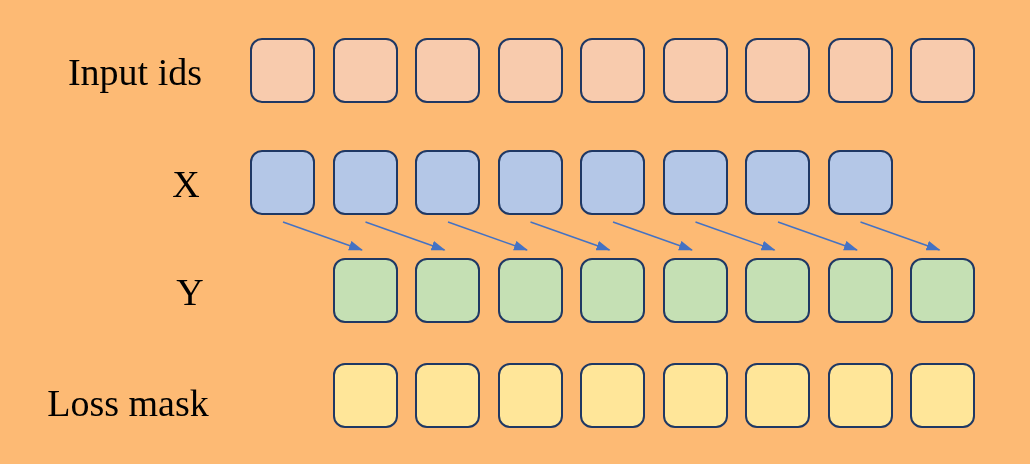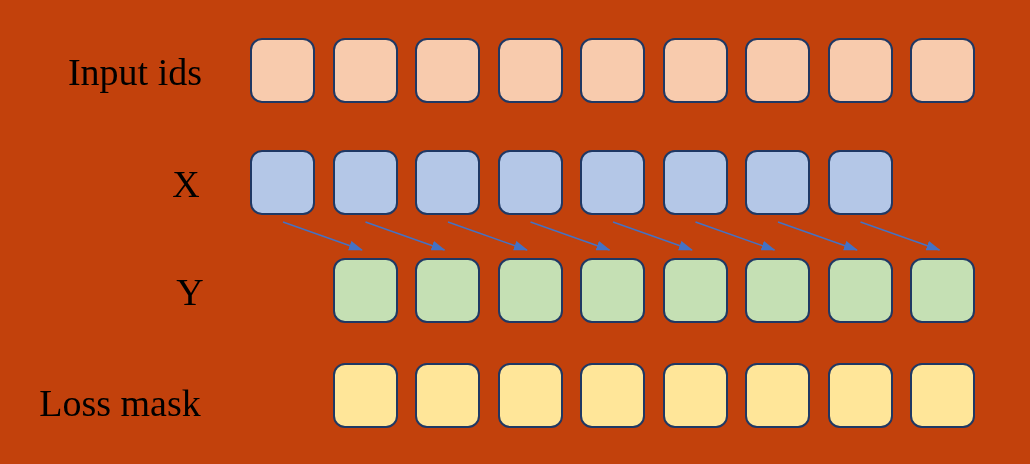--- a/index.html
+++ b/index.html
@@ -32,25 +32,25 @@
     left: 0;
     top: 0;
     width: 1030px;
     height: 464px;
     pointer-events: none;
   }
 </style>
 </head>
 <body>
 
-<div id="canvas" style="background: #c2410c;">
+<div id="canvas" style="background: #fdba74;">
   <span class="row-label" style="left: 135px; top: 72px;">Input ids</span>
   <span class="row-label" style="left: 186px; top: 184px;">X</span>
   <span class="row-label" style="left: 190px; top: 292px;">Y</span>
-  <span class="row-label" style="left: 120px; top: 403px;">Loss mask</span>
+  <span class="row-label" style="left: 128px; top: 403px;">Loss mask</span>
   <svg id="arrows" xmlns="http://www.w3.org/2000/svg" viewBox="0 0 1030 464">
       <defs>
         <marker id="ah" markerUnits="userSpaceOnUse" markerWidth="16" markerHeight="12" refX="13" refY="5" orient="auto">
           <path d="M0,0 L14,5 L0,10 z" fill="#4472c4"></path>
         </marker>
       </defs>
       <line x1="283" y1="222" x2="362" y2="250" stroke="#4472c4" stroke-width="1.5" marker-end="url(#ah)"></line>
       <line x1="365.5" y1="222" x2="444.5" y2="250" stroke="#4472c4" stroke-width="1.5" marker-end="url(#ah)"></line>
       <line x1="448" y1="222" x2="527" y2="250" stroke="#4472c4" stroke-width="1.5" marker-end="url(#ah)"></line>
       <line x1="530.5" y1="222" x2="609.5" y2="250" stroke="#4472c4" stroke-width="1.5" marker-end="url(#ah)"></line>

